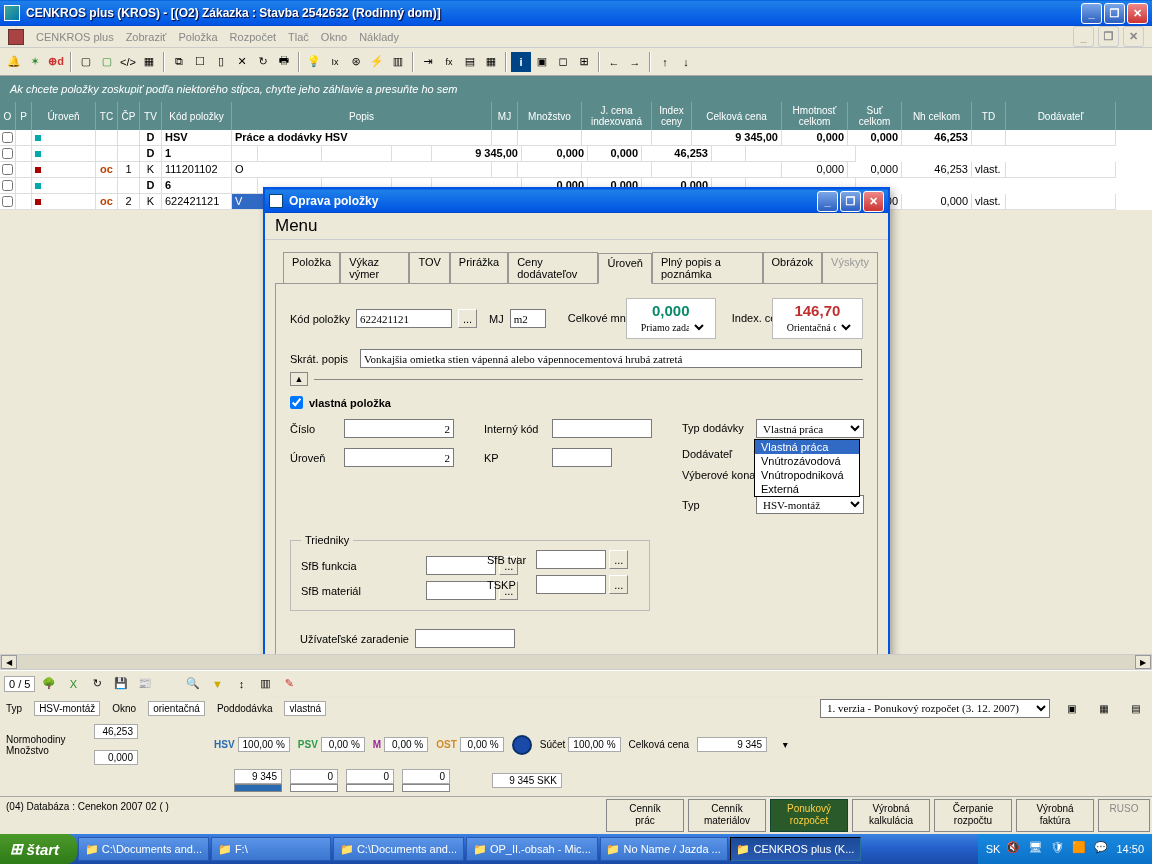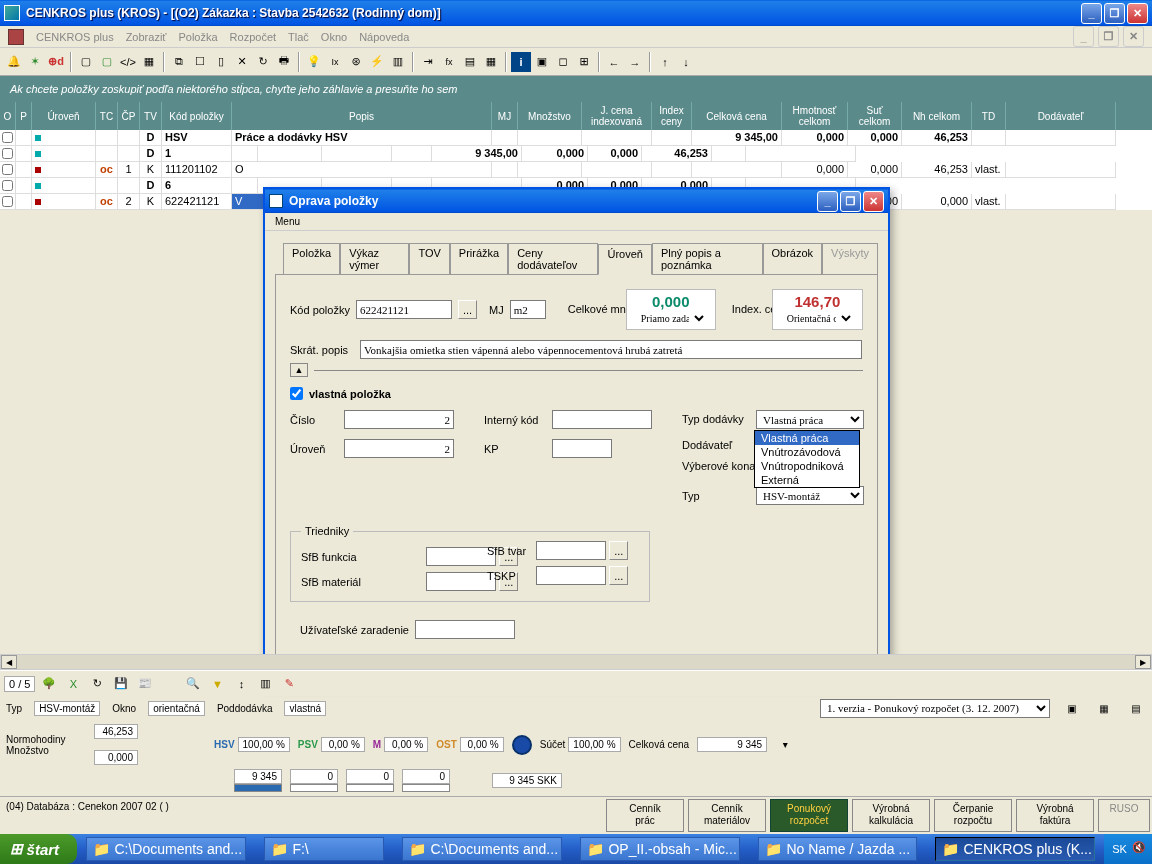--- a/index.html
+++ b/index.html
@@ -24,21 +24,21 @@
 .grid-body .cell { border-right:1px solid #ddd; border-bottom:1px solid #ddd; padding:1px 3px; overflow:hidden; white-space:nowrap; font-size:11px; background:#fff; }
 .cell.chk { display:flex; align-items:center; justify-content:center; }
 .cell.chk input { width:11px; height:11px; }
 .cell.num { text-align:right; }
 .cell.oc { color:#c04000; font-weight:bold; text-align:center; }
 .tree-sq { width:6px; height:6px; display:inline-block; }
 .dialog { position:absolute; left:263px; top:187px; width:627px; height:499px; border:2px solid #0054e3; background:#ece9d8; box-shadow: 3px 3px 8px rgba(0,0,0,0.3); }
 .dlg-title { background: linear-gradient(to bottom, #0058e0, #1f7fe8 5%, #0054e3 95%, #0044bd); height:24px; color:white; display:flex; align-items:center; padding:0 4px; }
 .dlg-title .t-icon { width:14px; height:14px; background:#fff; margin-right:6px; border:1px solid #047; }
 .dlg-title .t-text { flex:1; font-weight:bold; font-size:12px; }
-.dlg-menu { padding:3px 10px; font-size:10px; border-bottom:1px solid #ccc; }
+.dlg-menu { padding:3px 10px; font-size:17px; border-bottom:1px solid #ccc; }
 .tabstrip { display:flex; margin:12px 10px 0 18px; }
 .tab { padding:3px 8px; border:1px solid #999; border-bottom:none; background:#ece9d8; font-size:11px; margin-right:0px; cursor:pointer; }
 .tab.active { background:#ece9d8; position:relative; top:1px; border-bottom:1px solid #ece9d8; }
 .tab.dis { color:#999; }
 .tabpanel { border:1px solid #999; margin:0 10px 10px 10px; padding:14px 14px; background:#ece9d8; min-height:370px; }
 .frow { display:flex; align-items:center; margin-bottom:10px; gap:6px; font-size:11px; }
 .frow label { white-space:nowrap; }
 .txtfield { background:white; border:1px solid #7a7a7a; padding:2px 3px; height:19px; font-size:11px; font-family:Tahoma; }
 .btn3d { background:#ece9d8; border:1px solid #888; border-top-color:#fff; border-left-color:#fff; padding:1px 4px; height:19px; font-size:11px; cursor:pointer; }
 .valuebox { border:1px solid #bbb; padding:3px 8px; text-align:center; background:#fff; display:inline-block; min-width:90px; }
@@ -60,21 +60,21 @@
 .viewbar { height:26px; background:#ece9d8; display:flex; align-items:center; padding:2px 4px; gap:4px; border-top:1px solid #fff; }
 .statrow { display:flex; align-items:center; padding:4px 6px; gap:8px; font-size:10px; background:#ece9d8; flex-wrap:wrap; }
 .statbox { background:#fff; border:1px solid #aaa; padding:1px 4px; text-align:right; min-width:44px; }
 .costbar { background:#345a9e; color:#c8d8f0; padding:3px 8px; font-size:10px; font-style:italic; }
 .modebar { display:flex; background:#ece9d8; border-top:1px solid #aaa; height:38px; }
 .modebar .info { flex-basis:640px; padding:4px 6px; font-size:10px; }
 .modebar .mbtn { flex:0 0 78px; border:1px solid #888; margin:2px; text-align:center; font-size:10px; padding:3px 2px; line-height:12px; cursor:pointer; }
 .modebar .mbtn.active { background:#2a5a2a; color:#ffd040; border-color:#143; }
 .taskbar { position:absolute; left:0; right:0; bottom:0; height:30px; background: linear-gradient(to bottom,#3a81e0,#245ec8 50%,#1a4aa8); display:flex; align-items:center; }
 .start { background: linear-gradient(to bottom,#4c9a2a,#2d7a18); color:white; height:30px; padding:0 18px 0 10px; display:flex; align-items:center; font-weight:bold; font-style:italic; font-size:15px; border-radius:0 10px 10px 0; }
-.task { background: linear-gradient(to bottom,#5a95e8,#3a75d0); color:white; height:24px; margin:0 9px; padding:0 6px; display:flex; align-items:center; gap:4px; font-size:14px; min-width:120px; max-width:160px; border:1px solid #2a5ab0; cursor:pointer; overflow:hidden; white-space:nowrap; }
+.task { background: linear-gradient(to bottom,#5a95e8,#3a75d0); color:white; height:24px; margin:0 1px; padding:0 6px; display:flex; align-items:center; gap:4px; font-size:11px; min-width:120px; max-width:160px; border:1px solid #2a5ab0; cursor:pointer; overflow:hidden; white-space:nowrap; }
 .task.active { background: linear-gradient(to bottom,#1a4a98,#2a5ab0); border:1px inset #134; }
 .tray { margin-left:auto; background: linear-gradient(to bottom,#1a8ae0,#0a70c8); height:30px; display:flex; align-items:center; padding:0 8px; gap:6px; color:white; font-size:11px; }
 .tray .ticon { width:16px; height:16px; }
 .gridwrap { height: 460px; overflow:hidden; position:relative; }
 .infoline { display:flex; gap:12px; padding:2px 6px; font-size:10px; align-items:center; }
 .ibox { border:1px solid #aaa; background:#fff; padding:1px 4px; }
 .circle { width:20px; height:20px; border-radius:50%; background:#1a4aa8; border:2px solid #08306a; }
 .percentbox { display:flex; align-items:center; gap:3px; }
 .pbar { width:48px; height:8px; background:#fff; border:1px solid #888; position:relative; }
 .pbar .pfill { position:absolute; left:0; top:0; bottom:0; }
@@ -94,21 +94,21 @@
 </div>
 
 <div class="menubar">
   <div class="app-icon"></div>
   <span>CENKROS plus</span>
   <span>Zobraziť</span>
   <span>Položka</span>
   <span>Rozpočet</span>
   <span>Tlač</span>
   <span>Okno</span>
-  <span>Nápoveda</span>
+  <span>Náklady</span>
   <div style="margin-left:auto; display:flex; gap:4px;">
     <div class="winbtn" style="background:#ece9d8;color:#888;border-color:#ccc;">_</div>
     <div class="winbtn" style="background:#ece9d8;color:#888;border-color:#ccc;">❐</div>
     <div class="winbtn" style="background:#ece9d8;color:#888;border-color:#ccc;">✕</div>
   </div>
 </div>
 
 <div class="toolbar">
   <div class="tb-btn">🔔</div>
   <div class="tb-btn" style="color:#2a8a2a">✶</div>

